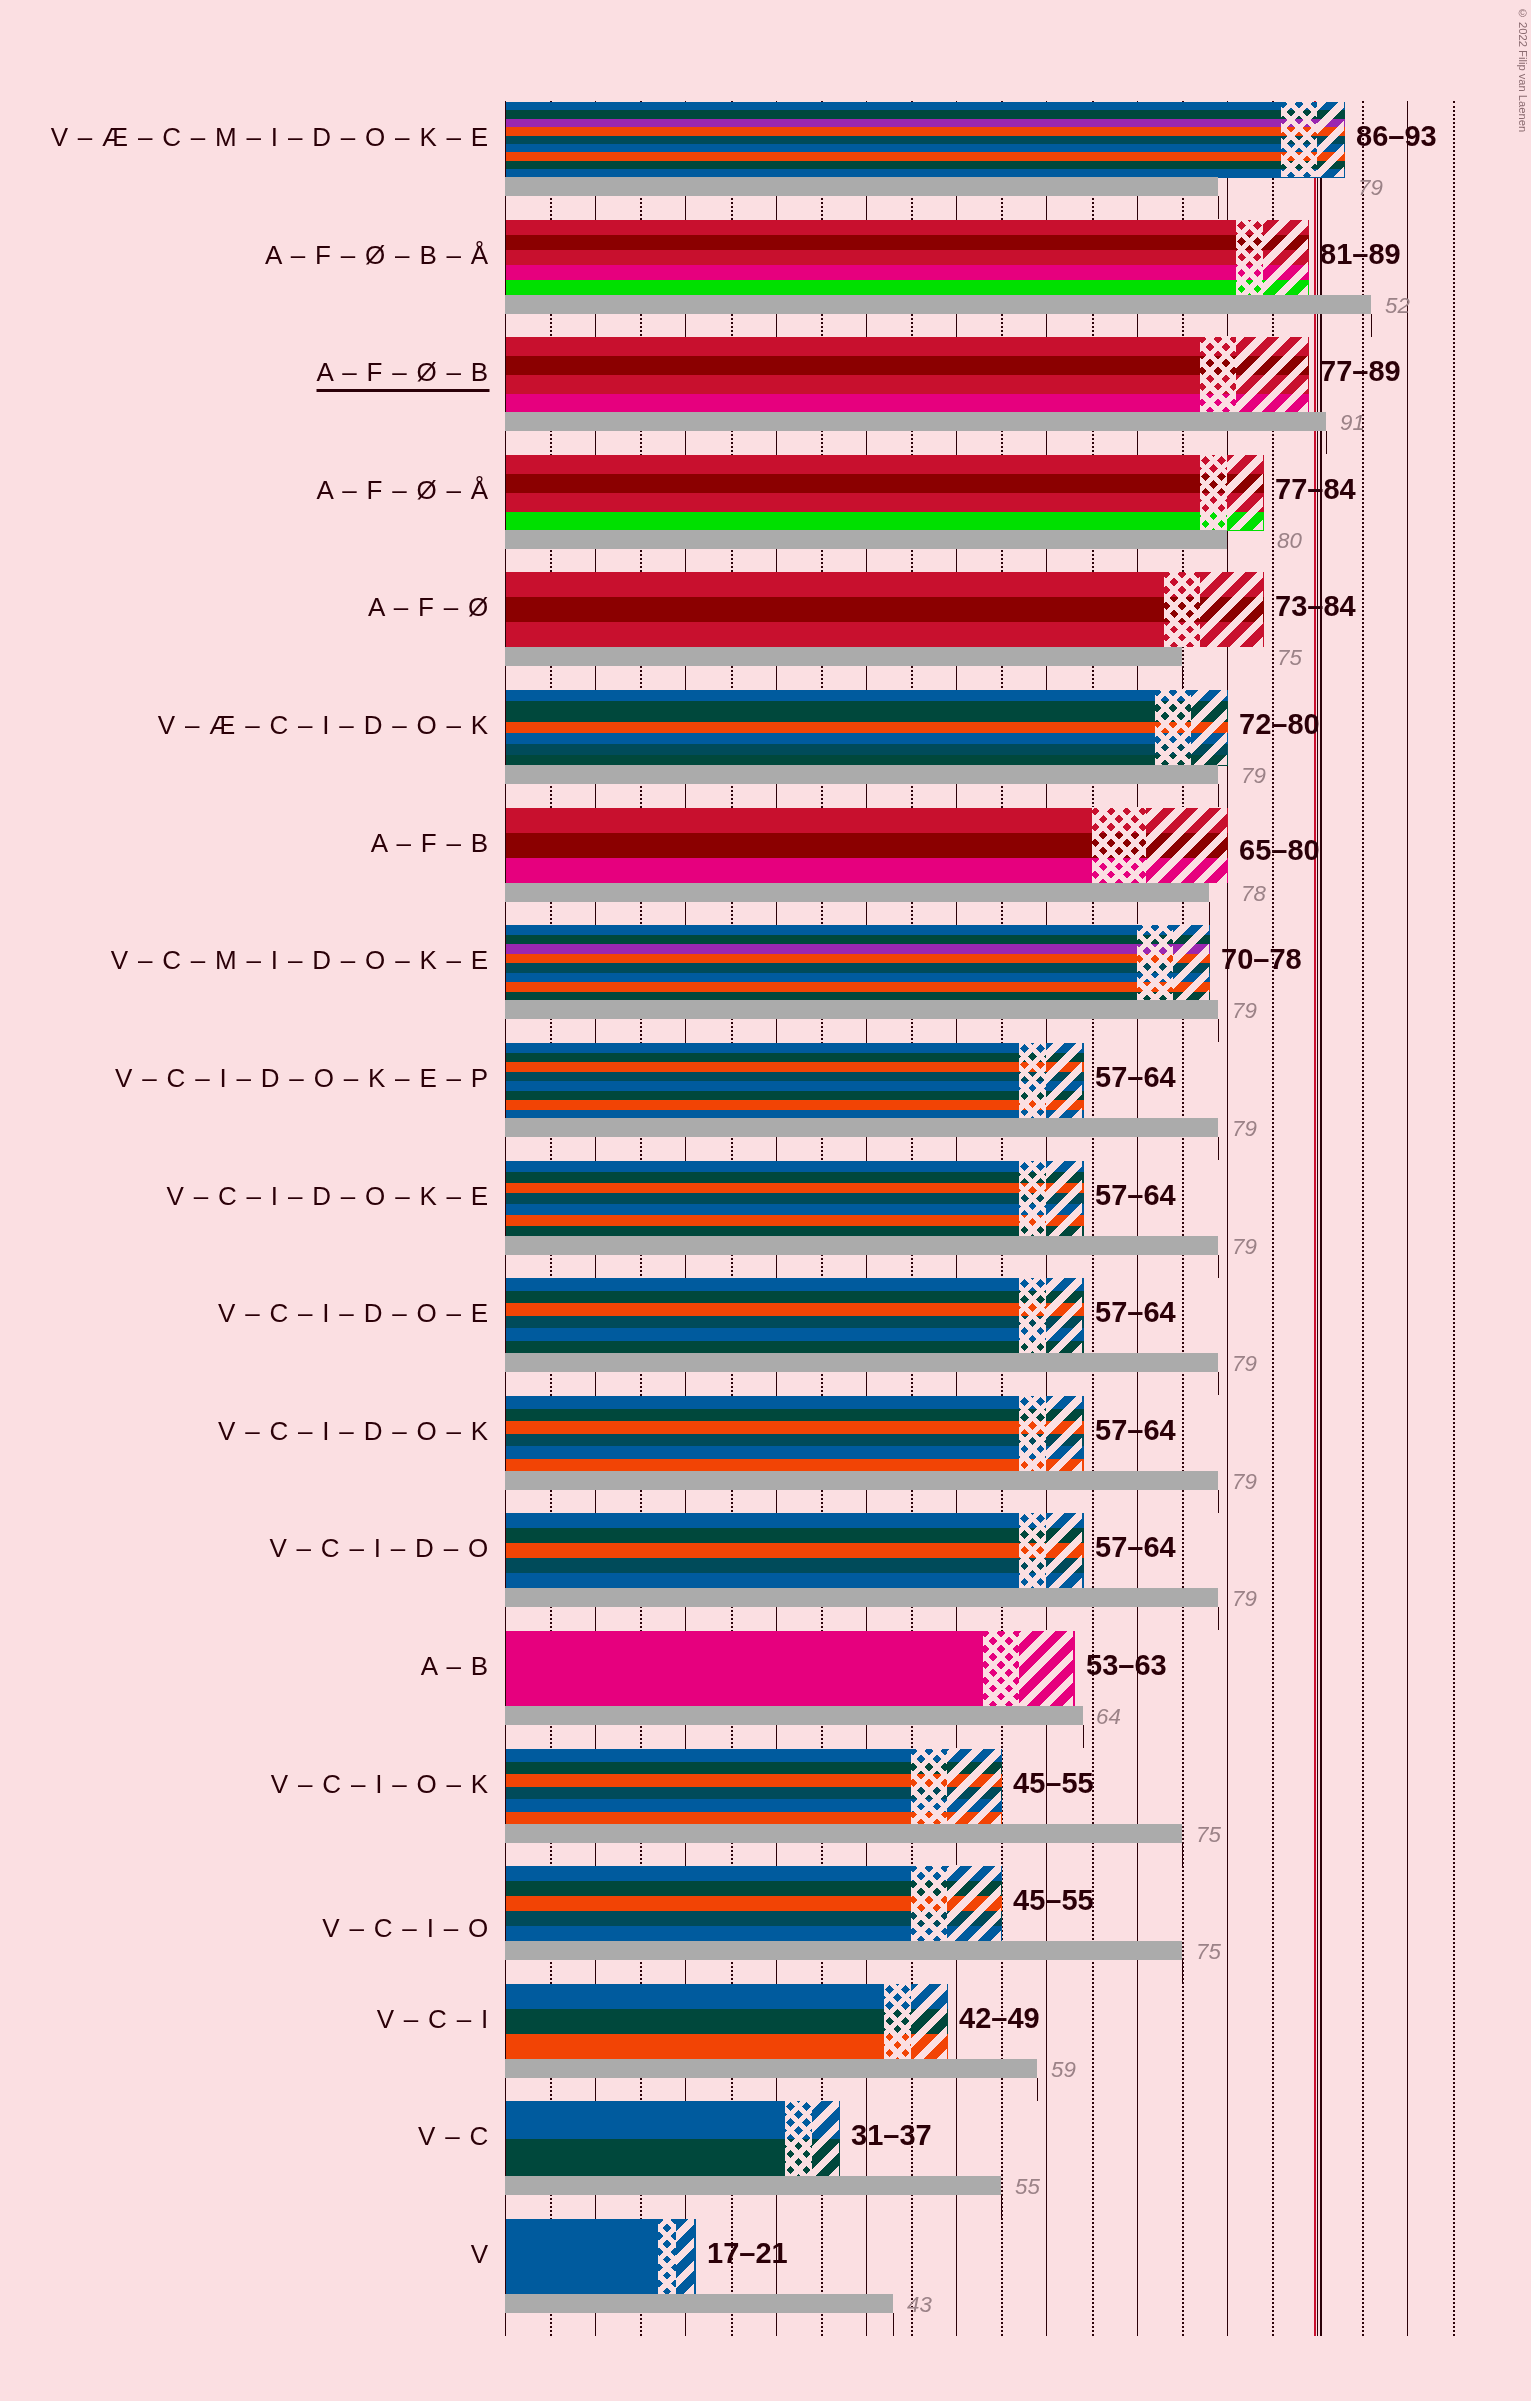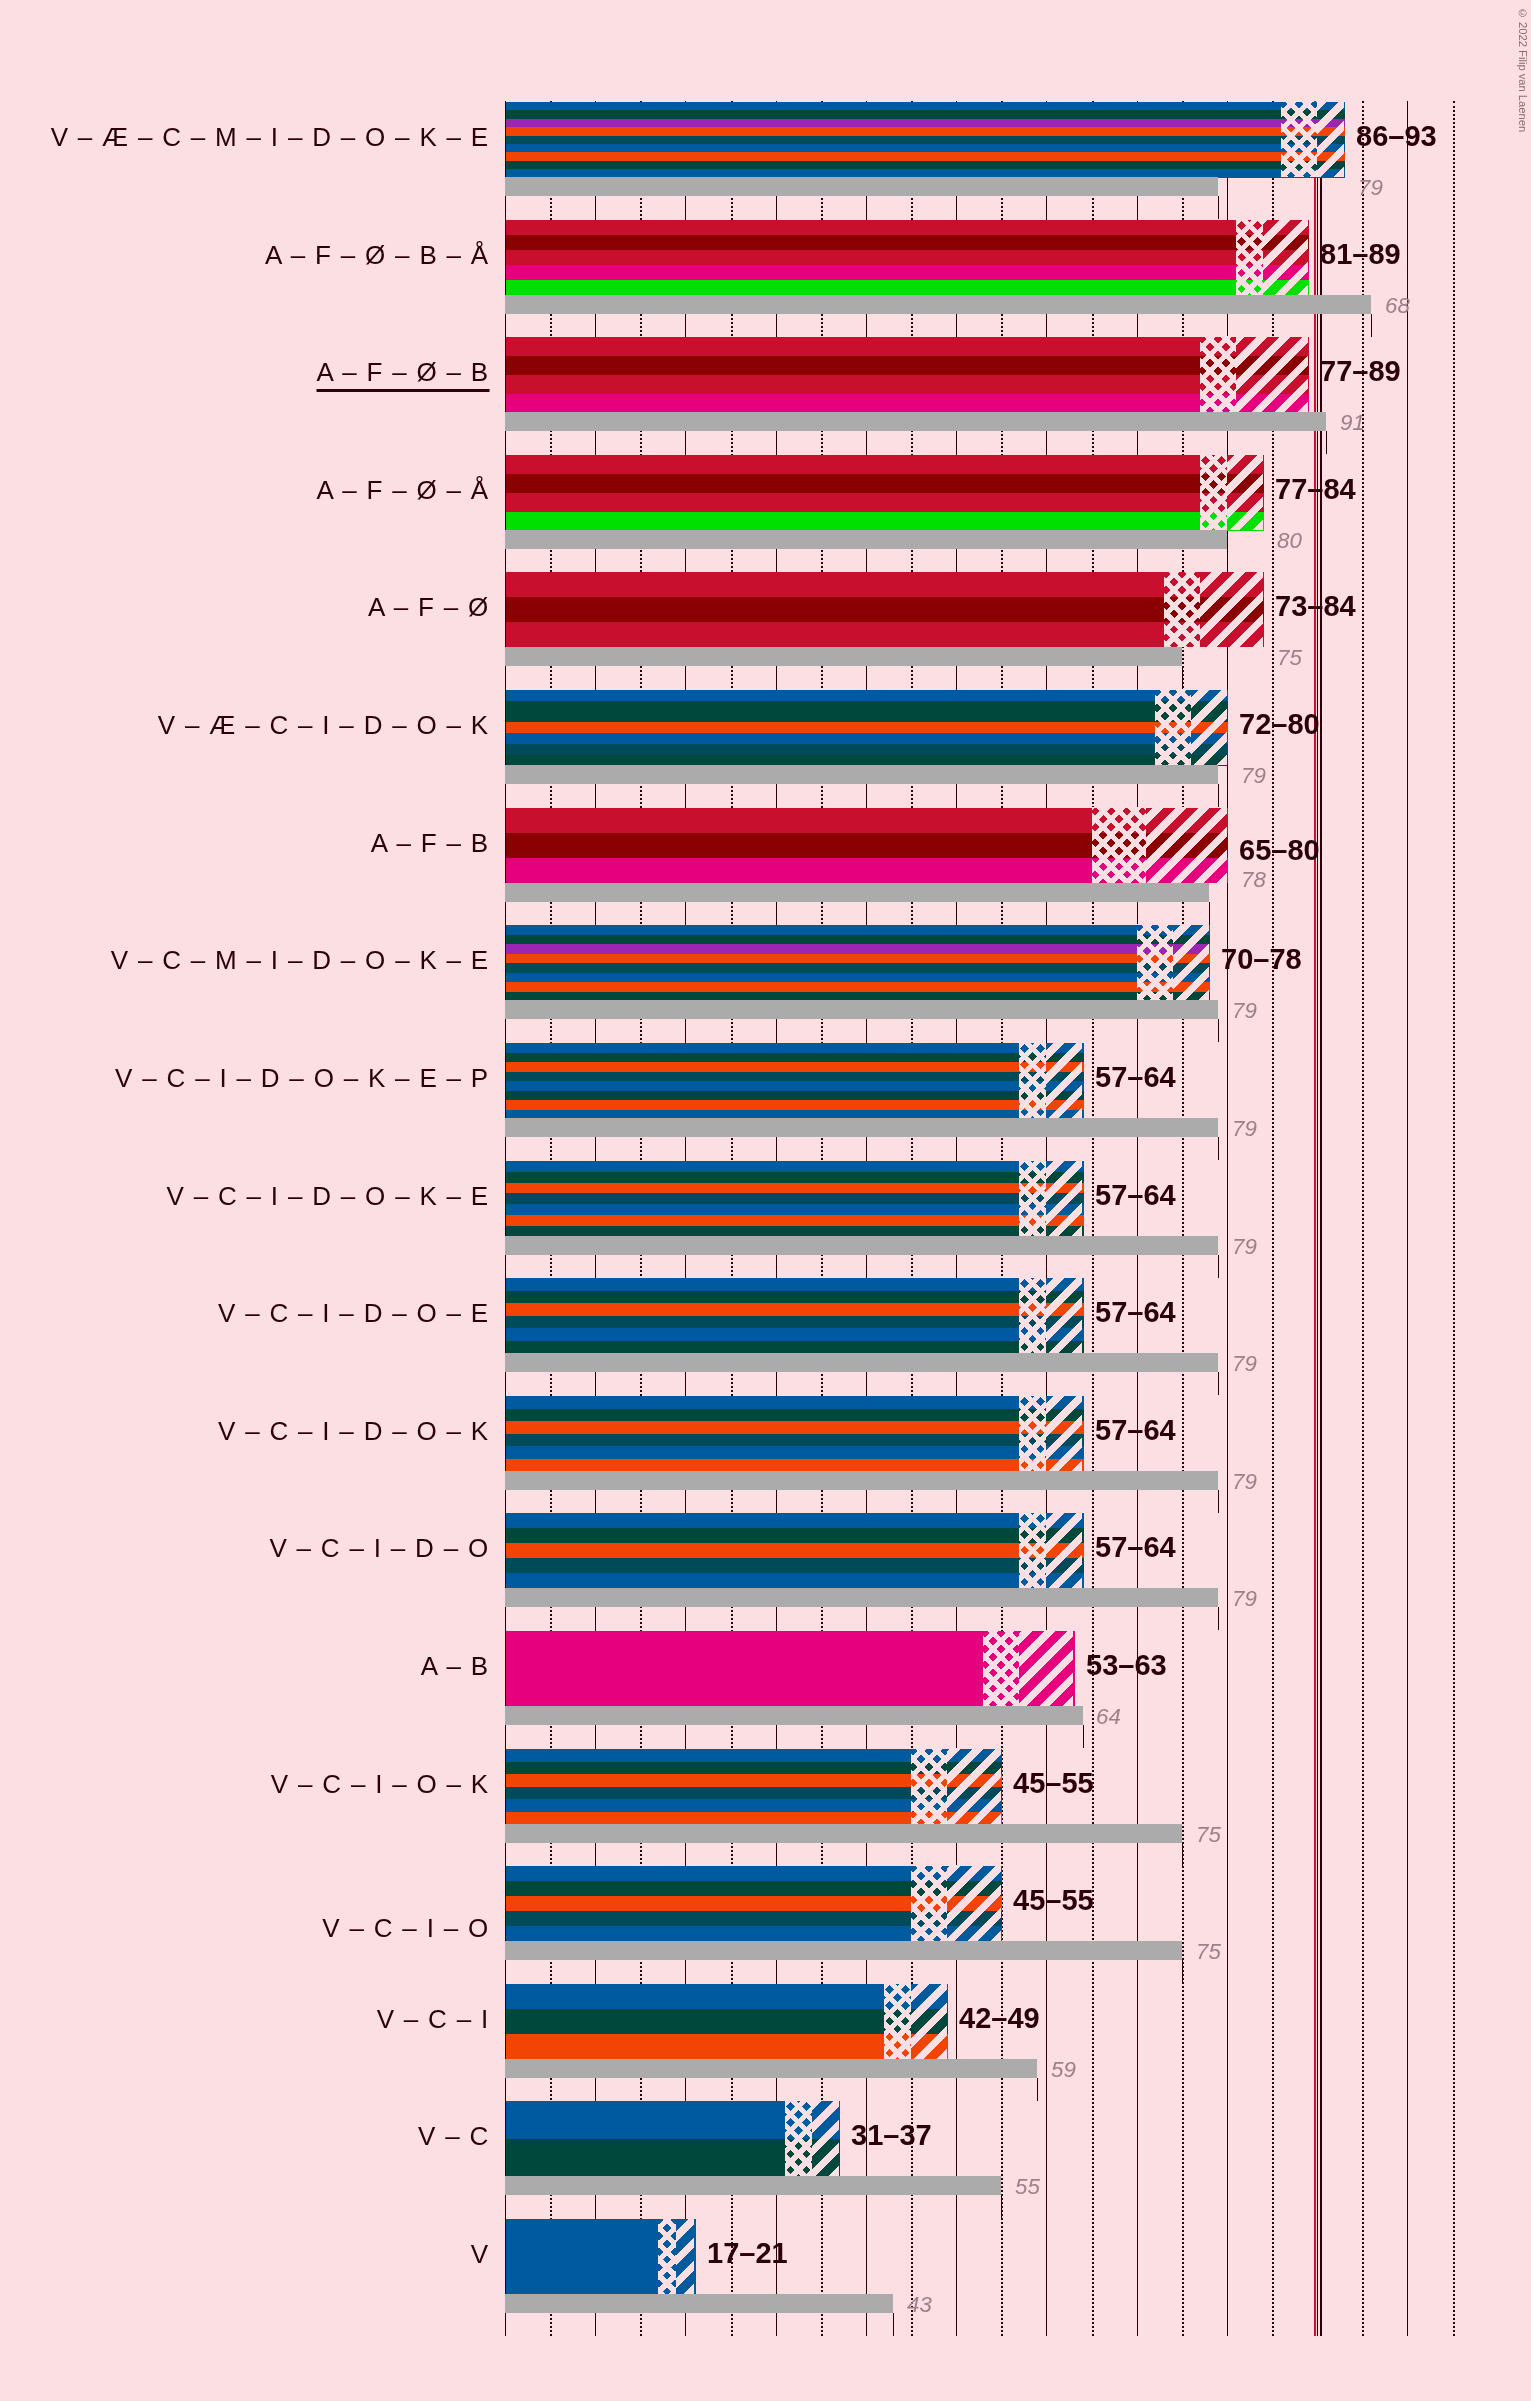--- a/index.html
+++ b/index.html
@@ -208,21 +208,21 @@
               <div class="stripe" style="height: 15px; background: rgb(200, 16, 46);"></div>
               <div class="stripe" style="height: 15px; background: rgb(230, 0, 126);"></div>
               <div class="stripe" style="height: 15px; background: rgb(0, 224, 0);"></div>
             </div>
             <div class="ci-cross" style="left: 731px; width: 27px;"></div>
             <div class="ci-diag" style="left: 758px; width: 45px;"></div>
           </div>
           <div class="last-bar" style="top: 76px; height: 19px; width: 866px;"></div>
           <div class="last-tick" style="left: 866px; top: 95px; height: 23px;"></div>
           <div class="ci-label" style="left: 815px; top: 19px;">81–89</div>
-          <div class="last-label" style="left: 880px; top: 74px;">68</div>
+          <div class="last-label" style="left: 880px; top: 74px;">52</div>
         </div>
         <div class="row" style="top: 235px; width: 970px; height: 118px;">
           <div class="row-label highlight" style="top: 20.6px;">A – F – Ø – B</div>
           <div class="bar-wrap" style="width: 803px; height: 76px;">
             <div class="stripes" style="width: 100%;">
               <div class="stripe" style="height: 19px; background: rgb(200, 16, 46);"></div>
               <div class="stripe" style="height: 19px; background: rgb(139, 0, 0);"></div>
               <div class="stripe" style="height: 19px; background: rgb(200, 16, 46);"></div>
               <div class="stripe" style="height: 19px; background: rgb(230, 0, 126);"></div>
             </div>
@@ -294,21 +294,21 @@
               <div class="stripe" style="height: 25px; background: rgb(200, 16, 46);"></div>
               <div class="stripe" style="height: 25px; background: rgb(139, 0, 0);"></div>
               <div class="stripe" style="height: 25px; background: rgb(230, 0, 126);"></div>
             </div>
             <div class="ci-cross" style="left: 587px; width: 54px;"></div>
             <div class="ci-diag" style="left: 641px; width: 81px;"></div>
           </div>
           <div class="last-bar" style="top: 76px; height: 19px; width: 704px;"></div>
           <div class="last-tick" style="left: 704px; top: 95px; height: 23px;"></div>
           <div class="ci-label" style="left: 734px; top: 19px; margin-top: 8px;">65–80</div>
-          <div class="last-label" style="left: 736px; top: 60px; text-align: right;">78</div>
+          <div class="last-label" style="left: 736px; top: 74px; text-align: right;">78</div>
         </div>
         <div class="row" style="top: 823px; width: 970px; height: 118px;">
           <div class="row-label" style="top: 20.6px;">V – C – M – I – D – O – K – E</div>
           <div class="bar-wrap" style="width: 704px; height: 76px;">
             <div class="stripes" style="width: 100%;">
               <div class="stripe" style="height: 9.5px; background: rgb(0, 91, 158);"></div>
               <div class="stripe" style="height: 9.5px; background: rgb(0, 72, 60);"></div>
               <div class="stripe" style="height: 9.5px; background: rgb(155, 39, 176);"></div>
               <div class="stripe" style="height: 9.5px; background: rgb(242, 68, 5);"></div>
               <div class="stripe" style="height: 9.5px; background: rgb(0, 75, 90);"></div>

